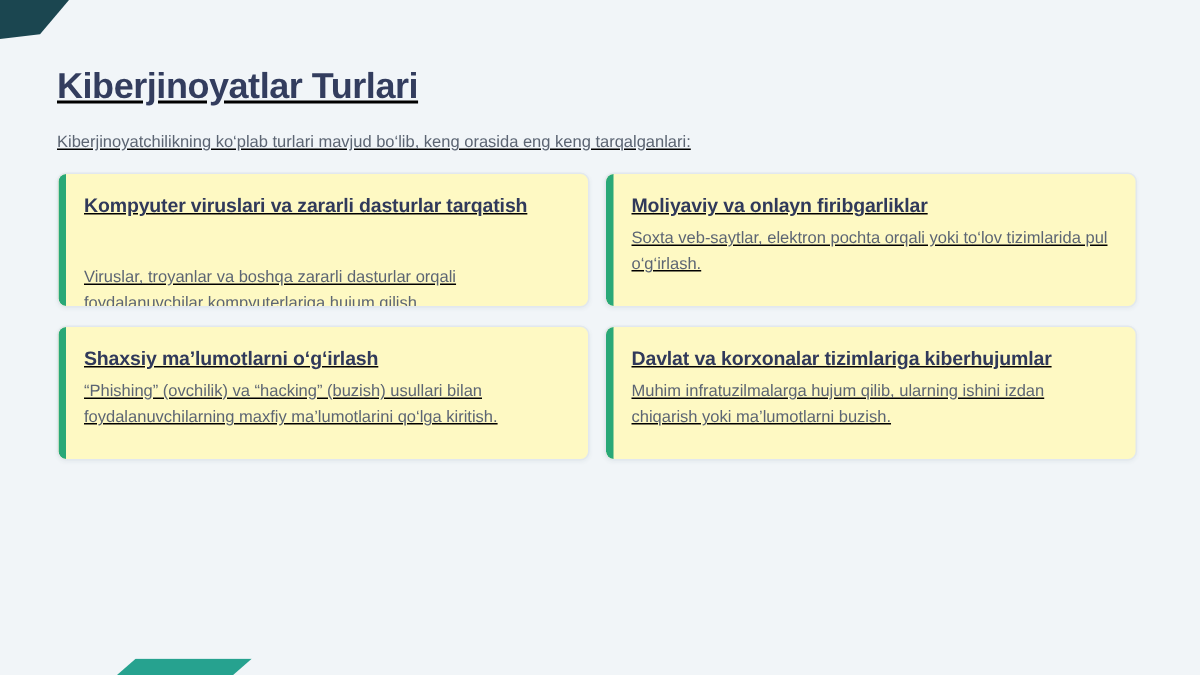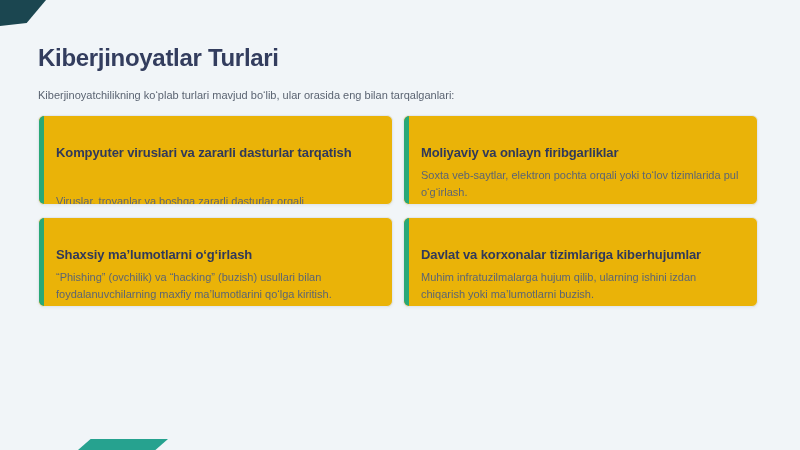--- a/index.html
+++ b/index.html
@@ -7,20 +7,21 @@
   body {
     font-family: "Liberation Sans", sans-serif;
     background: #f1f5f8;
     overflow: hidden;
   }
   .page {
     position: relative;
     width: 800px;
     height: 450px;
     padding: 44px 42px 0 38px;
+    text-decoration: underline;
   }
   
   .deco-corner {
     position: absolute;
     top: 0; left: 0;
     width: 46px; height: 26px;
     background: #1b4650;
     clip-path: polygon(0 0, 100% 0, 58% 88%, 0 100%);
   }
   
@@ -45,25 +46,25 @@
   .grid {
     margin-top: 14px;
     display: grid;
     grid-template-columns: 1fr 1fr;
     grid-template-rows: 90px 90px;
     column-gap: 10px;
     row-gap: 12px;
   }
   .card {
     position: relative;
-    background: #eab308;
+    background: #fef9c3;
     border: 1px solid #e2e8ee;
     border-radius: 6px;
     box-shadow: 0 1px 3px rgba(40,60,90,0.06);
-    padding: 29px 16px 11px 17px;
+    padding: 13px 16px 11px 17px;
     overflow: hidden;
   }
   .card .accent {
     position: absolute;
     left: 0; top: 0; bottom: 0;
     width: 5px;
     background: #29a877;
     border-radius: 5px 0 0 5px;
   }
   .card h2 {
@@ -83,21 +84,21 @@
 </style>
 </head>
 <body>
 
 <div class="page">
 
   <div class="deco-corner"></div>
 
   <h1 class="title">Kiberjinoyatlar Turlari</h1>
 
-  <p class="subtitle">Kiberjinoyatchilikning ko‘plab turlari mavjud bo‘lib, ular orasida eng bilan tarqalganlari:</p>
+  <p class="subtitle">Kiberjinoyatchilikning ko‘plab turlari mavjud bo‘lib, keng orasida eng keng tarqalganlari:</p>
 
   <div class="grid">
 
     <div class="card gap-lg">
       <div class="accent"></div>
       <h2>Kompyuter viruslari va zararli dasturlar tarqatish</h2>
       <p>Viruslar, troyanlar va boshqa zararli dasturlar orqali foydalanuvchilar kompyuterlariga hujum qilish.</p>
     </div>
 
     <div class="card">

